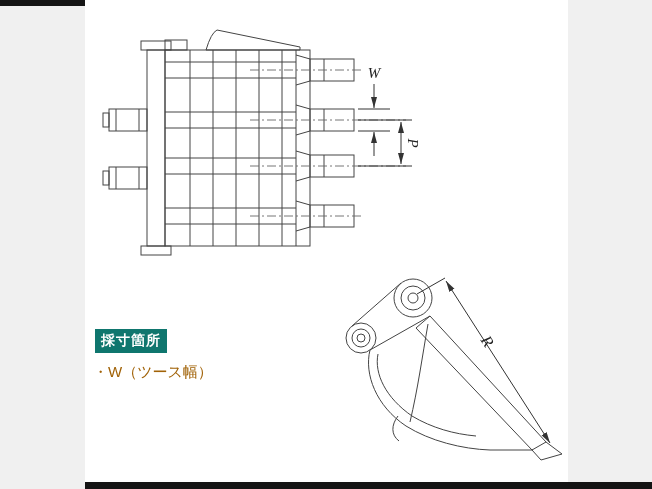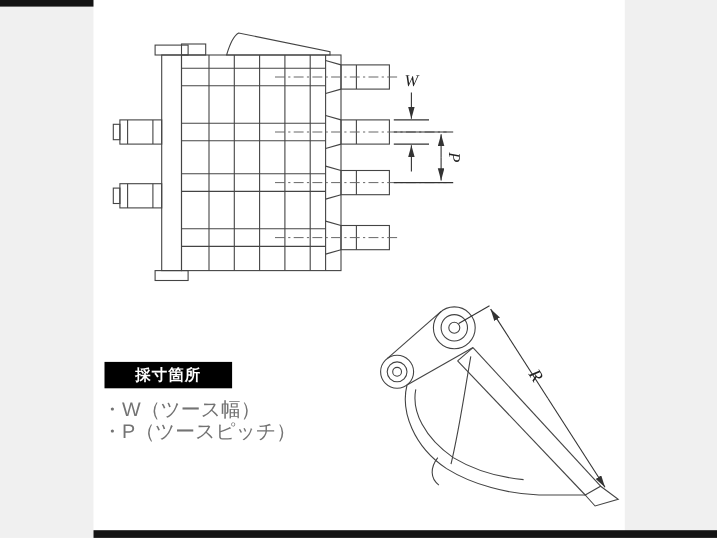--- a/index.html
+++ b/index.html
@@ -7,26 +7,26 @@
   body { font-family:"Liberation Sans", sans-serif; }
   .screen { position:relative; width:652px; height:489px; background:#f0f0f0; overflow:hidden; }
   .edge-bar { position:absolute; background:#141414; }
   .edge-bar.top { left:0; top:0; width:456px; height:6px; }
   .edge-bar.bottom { left:85px; top:482px; width:567px; height:7px; }
   .panel { position:absolute; left:85px; top:0; width:483px; height:489px; background:#ffffff; }
   svg.front-view { position:absolute; left:15px; top:28px; }
   svg.side-view  { position:absolute; left:243px; top:266px; }
   .blue-label {
     position:absolute; left:10px; top:329px;
-    background:#000000; color:#ffffff;
+    background:#0f766e; color:#ffffff;
     font-size:14px; font-weight:bold; letter-spacing:1px;
-    padding:3px 28px; display:inline-block;
+    padding:3px 6px; display:inline-block;
   }
   .legend { position:absolute; left:8px; top:362px; list-style:none; }
-  .legend li { font-size:18px; color:#737373; line-height:20px; white-space:nowrap; }
+  .legend li { font-size:15px; color:#a16207; line-height:20px; white-space:nowrap; }
   .dim-label { font:italic 15px "Liberation Serif", serif; fill:#222; }
   .dim-label.r { font-size:16px; }
   .stroke { stroke:#444; stroke-width:1; fill:none; }
   .cl { stroke:#666; stroke-width:0.9; fill:none; stroke-dasharray:9 3 2 3; }
   .dim { stroke:#333; stroke-width:1; fill:none; }
 </style>
 </head>
 <body>
 
 <div class="screen">
@@ -122,21 +122,20 @@
         <line class="dim" x1="301" y1="115" x2="301" y2="94" marker-end="url(#fa)"></line>
         <line class="dim" x1="301" y1="115" x2="301" y2="136" marker-end="url(#fa)"></line>
         <text class="dim-label" x="308" y="115" text-anchor="middle" transform="rotate(90 308 115)">P</text>
       </g>
     </svg>
 
     <div class="blue-label">採寸箇所</div>
 
     <ul class="legend">
       <li>・W（ツース幅）</li>
-      <li>・P（ツースピッチ）</li>
     </ul>
 
     <svg class="side-view" width="240" height="210" viewBox="0 0 240 210">
       <defs>
         <marker id="sa" markerUnits="userSpaceOnUse" markerWidth="12" markerHeight="8" refX="11" refY="3" orient="auto">
           <path d="M0,0 L11,3 L0,6 Z" fill="#333"></path>
         </marker>
       </defs>
 
       <g>

